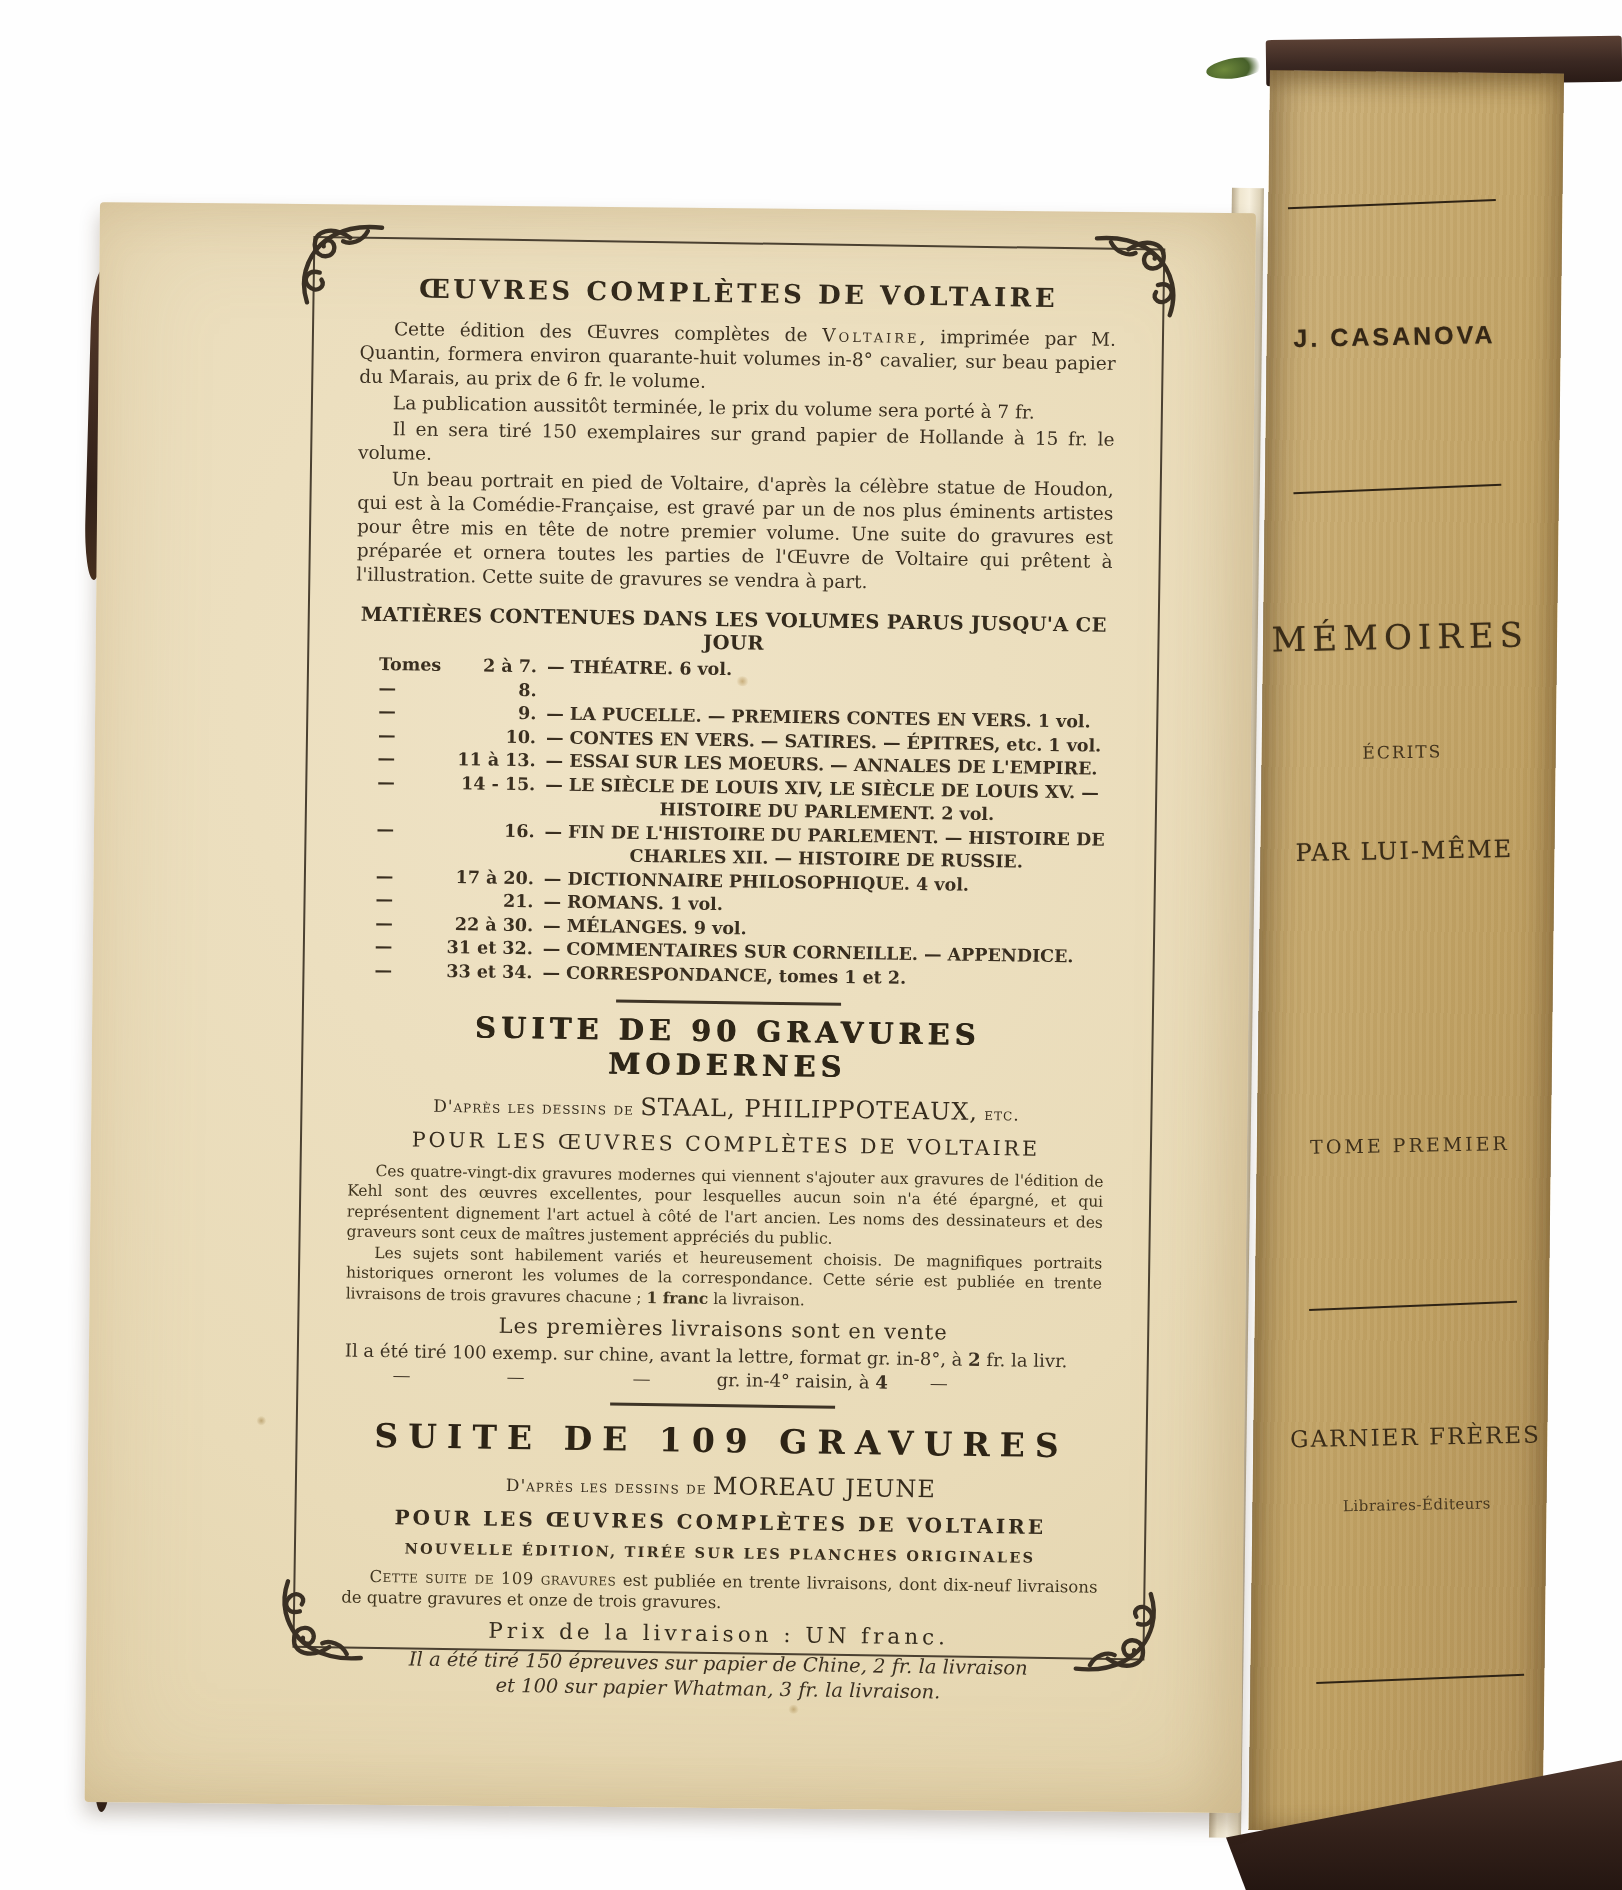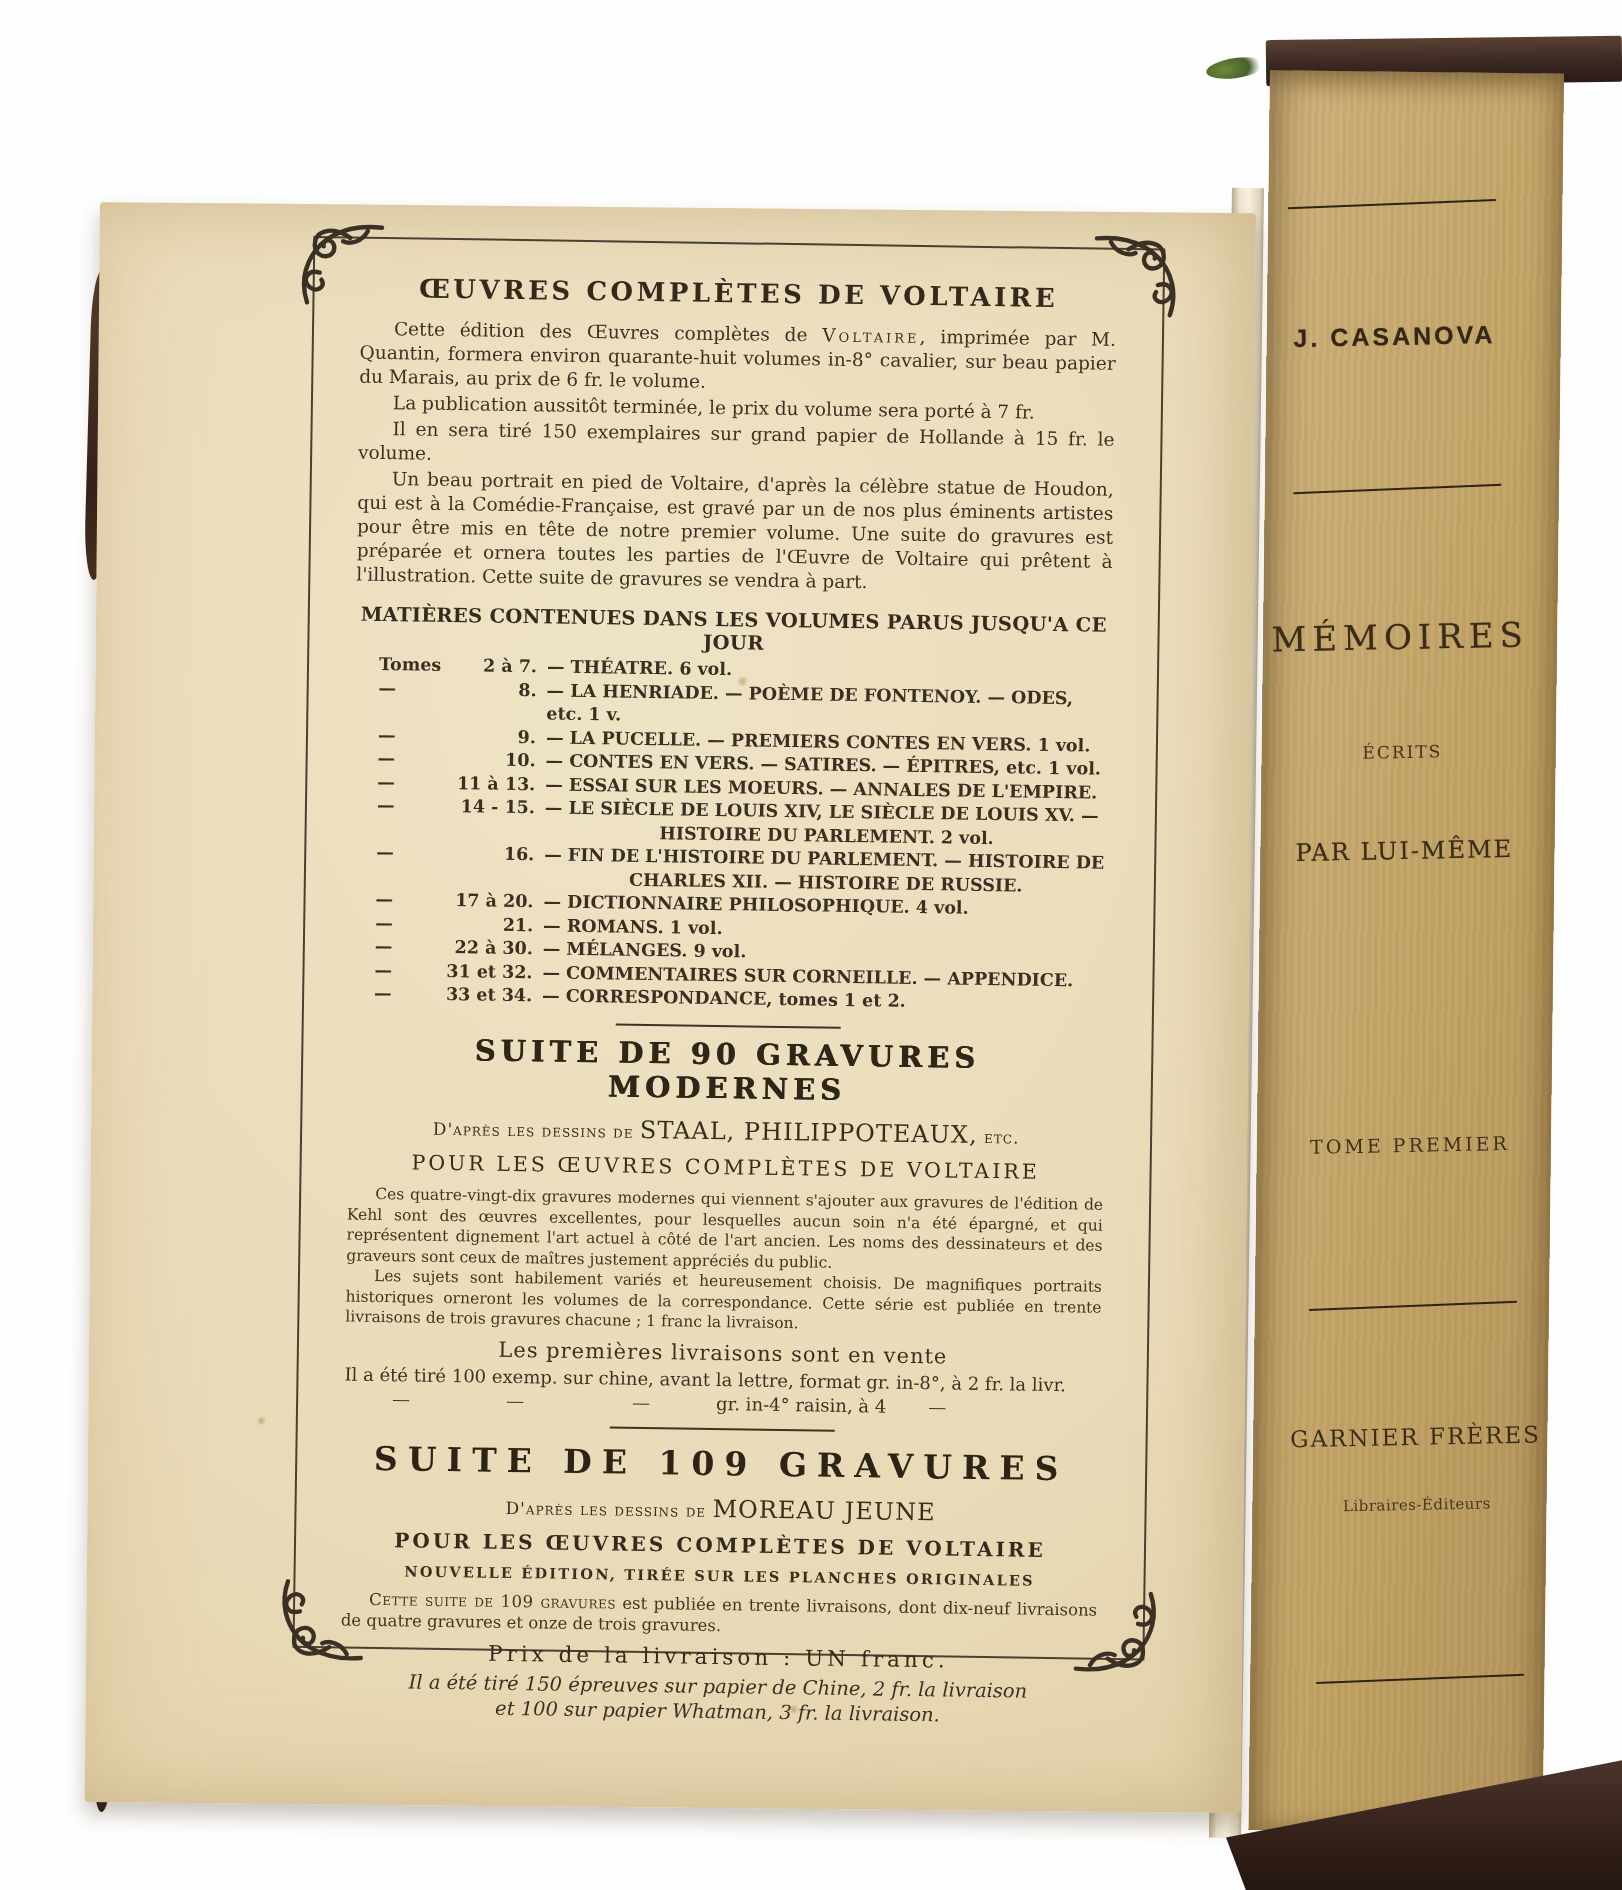--- a/index.html
+++ b/index.html
@@ -110,21 +110,21 @@
 
   .s109h{margin:14px 0 0 0;text-align:center;font-size:33px;font-weight:900;
     letter-spacing:10px;color:#2d2416;}
   .nouvelle{margin-top:10px;text-align:center;font-size:14.5px;letter-spacing:2.2px;
     font-weight:700;color:#3a2f1e;}
   .s109p{font-size:16.5px;line-height:21px;}
   .sc{font-variant:small-caps;letter-spacing:0.5px;}
   .prix{margin-top:8px;text-align:center;font-size:21.5px;letter-spacing:4px;color:#332a1c;}
   .ital{margin-top:6px;text-align:center;font-style:italic;font-size:19.5px;color:#3b3021;}
   .ital2{margin-top:2px;}
-  b{font-weight:400;}
+  b{font-weight:700;}
 </style>
 </head>
 <body>
 
 <div class="photo">
 
   <div class="left-sliver"></div>
   <div class="left-sliver2"></div>
 
   <div class="leather-top"></div>
@@ -202,21 +202,21 @@
 
         <div class="rows">
           <div class="row">
               <span class="rl">Tomes</span>
               <span class="rn">2 à 7.</span>
               <span class="rt"><span>— THÉATRE. 6 vol.</span><span class="rt2"></span></span>
             </div>
           <div class="row">
               <span class="rl">—</span>
               <span class="rn">8.</span>
-              <span class="rt"><span>— LA HENRIADE. — POÈME DE FONTENOY. — ODES, etc. 1 v.</span><span class="rt2"></span></span>
+              <span class="rt"><span class="rt2"></span></span>
             </div>
           <div class="row">
               <span class="rl">—</span>
               <span class="rn">9.</span>
               <span class="rt"><span>— LA PUCELLE. — PREMIERS CONTES EN VERS. 1 vol.</span><span class="rt2"></span></span>
             </div>
           <div class="row">
               <span class="rl">—</span>
               <span class="rn">10.</span>
               <span class="rt"><span>— CONTES EN VERS. — SATIRES. — ÉPITRES, etc. 1 vol.</span><span class="rt2"></span></span>

